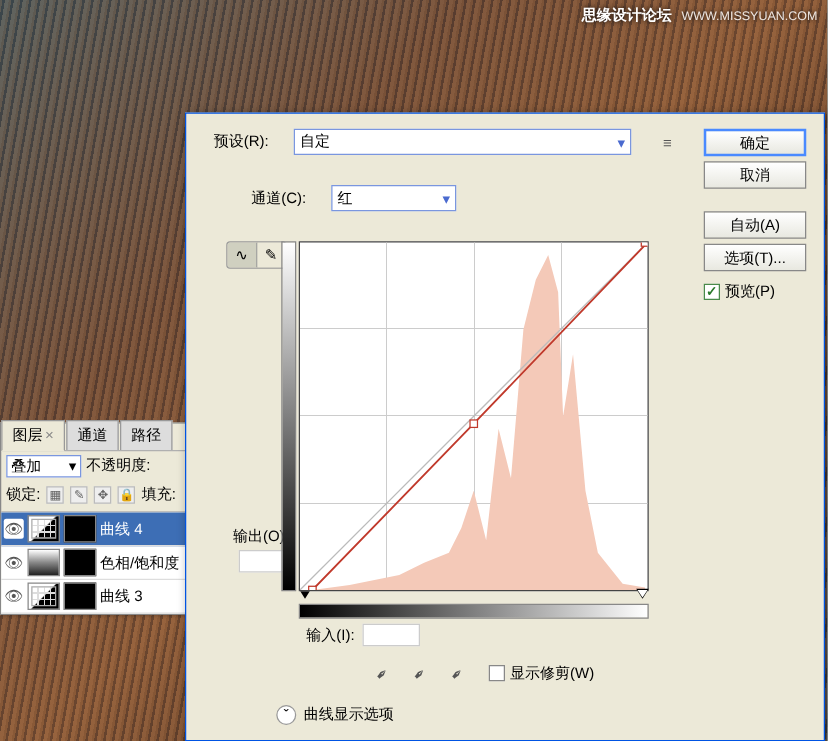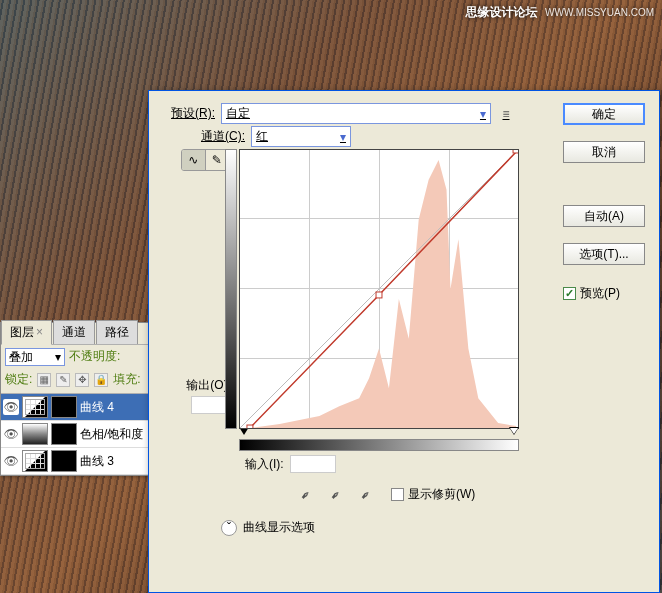--- a/index.html
+++ b/index.html
@@ -2,58 +2,58 @@
 <html><head>
 <meta charset="utf-8">
 <style>
 * { margin: 0; padding: 0; box-sizing: border-box; font-family: "Microsoft YaHei", SimSun, sans-serif; font-size: 12px; }
 body { width: 662px; height: 593px; position: relative; background: #4a6a7a; overflow: hidden; }
 .bg-photo { position: absolute; inset: 0; background: linear-gradient(135deg, #3a5a6a 0%, #6a4a3a 30%, #8a5a3a 50%, #5a3a2a 70%, #3a4a5a 100%); }
 .bg-photo::after { content: ""; position: absolute; inset: 0; background: repeating-linear-gradient(100deg, rgba(140,90,50,0.4) 0 2px, rgba(60,40,30,0.4) 2px 4px, rgba(180,120,70,0.3) 4px 7px); }
 .watermark { position: absolute; top: 4px; right: 8px; color: #fff; font-size: 13px; font-weight: bold; text-shadow: 0 0 4px #000; }
 .watermark .url { font-size: 10px; font-weight: normal; opacity: 0.85; margin-left: 4px; }
 
-.layers-panel { position: absolute; left: 0; top: 322px; width: 162px; background: #ece9d8; border: 1px solid #888; box-shadow: 1px 1px 3px rgba(0,0,0,0.3); }
+.layers-panel { position: absolute; left: 0; top: 338px; width: 162px; background: #ece9d8; border: 1px solid #888; box-shadow: 1px 1px 3px rgba(0,0,0,0.3); }
 .layers-tabs { display: flex; background: #ece9d8; border-bottom: 1px solid #b0b0b0; height: 22px; align-items: flex-end; }
 .layers-tabs .tab { padding: 3px 8px; border: 1px solid #999; border-bottom: none; background: #ddd; margin-right: 1px; cursor: pointer; }
 .layers-tabs .tab.active { background: #ece9d8; border-bottom: 1px solid #ece9d8; margin-bottom: -1px; }
 .layers-tabs .tab-x { margin-left: 2px; color: #888; }
 .layers-opts { padding: 3px 4px; display: flex; flex-direction: column; gap: 3px; border-bottom: 1px solid #b0b0b0; }
 .lrow { display: flex; align-items: flex-start; gap: 4px; }
 .blend-select { flex: 0 0 60px; height: 18px; border: 1px solid #7a96df; background: #fff; padding: 0 3px; display: flex; align-items: center; justify-content: space-between; }
-.label-dim { color: #4d7c0f; }
+.label-dim { color: #000000; }
 .lock-row { display: flex; align-items: center; gap: 5px; padding: 2px 0; }
 .lock-icon { width: 14px; height: 14px; display: inline-flex; align-items: center; justify-content: center; border: 1px solid #bbb; background: #eee; color: #666; font-size: 10px; }
 .layer-list { background: #fff; }
 .layer-item { display: flex; align-items: center; border-bottom: 1px solid #ddd; padding: 2px; gap: 3px; }
 .layer-item.selected { background: #3d6eb5; color: #fff; }
 .eye { width: 16px; height: 16px; display: flex; align-items: center; justify-content: center; color: #555; }
 .layer-item.selected .eye { color: #555; background: #fff; border-radius: 2px; }
 .thumb { width: 26px; height: 22px; border: 1px solid #888; background: #fff; display: inline-block; }
 .thumb.curves { background: linear-gradient(135deg, #fff 48%, #000 52%); position: relative; }
 .thumb.curves::after { content: ""; position: absolute; inset: 2px; border: 1px solid #aaa; background: repeating-linear-gradient(0deg, transparent 0 4px, #ddd 4px 5px), repeating-linear-gradient(90deg, transparent 0 4px, #ddd 4px 5px); }
 .thumb.mask { background: #000; }
 .thumb.hue { background: linear-gradient(#fff, #888, #222); }
 .layer-name { flex: 1; white-space: nowrap; overflow: hidden; }
 .fx { font-size: 10px; font-style: italic; color: #888; margin-left: 4px; }
 
 .dialog { position: absolute; left: 148px; top: 90px; width: 512px; height: 503px; background: #ece9d8; border: 1px solid #0054e3; box-shadow: 2px 2px 8px rgba(0,0,0,0.4); }
 .titlebar { height: 28px; background: linear-gradient(#3a93ff, #0054e3); display: flex; align-items: center; padding: 0 4px 0 8px; color: #fff; font-weight: bold; }
 .titlebar .title { flex: 1; }
 .close-btn { width: 20px; height: 20px; background: #e05030; border: 1px solid #fff; color: #fff; display: flex; align-items: center; justify-content: center; font-weight: bold; border-radius: 3px; cursor: pointer; }
 .dialog-body { position: relative; padding: 12px; height: calc(100% - 28px); }
-.row { display: flex; align-items: center; gap: 6px; margin-bottom: 2px; text-decoration: underline; }
+.row { display: flex; align-items: center; gap: 20px; margin-bottom: 24px; }
 .row label { text-align: right; }
 .combo { height: 21px; border: 1px solid #7a96df; background: #fff; padding: 0 4px; display: flex; align-items: center; justify-content: space-between; }
 .combo .arrow { color: #4a6acf; }
 .preset-combo { width: 270px; }
 .channel-combo { width: 100px; }
 .menu-icon { width: 18px; text-align: center; color: #555; cursor: pointer; }
 
-.right-buttons { position: absolute; right: 14px; top: 12px; width: 82px; display: flex; flex-direction: column; gap: 16px; }
+.right-buttons { position: absolute; right: 14px; top: 12px; width: 82px; display: flex; flex-direction: column; gap: 4px; }
 .btn { height: 22px; border: 1px solid #888; background: linear-gradient(#fff, #e8e8e0); display: flex; align-items: center; justify-content: center; cursor: pointer; }
 .btn.default { border: 2px solid #4a8aff; }
 .btn.disabled { color: #aaa; }
 .checkbox-row { display: flex; align-items: center; gap: 4px; margin-top: 4px; }
 .checkbox { width: 13px; height: 13px; border: 1px solid #4a8a4a; background: #fff; display: flex; align-items: center; justify-content: center; color: #2a7a2a; font-size: 11px; font-weight: bold; }
 
 .curve-area { display: flex; gap: 8px; margin-left: 20px; }
 .curve-tools { display: flex; flex-direction: column; gap: 6px; width: 50px; }
 .tool-pair { display: flex; border: 1px solid #999; border-radius: 3px; overflow: hidden; width: 48px; height: 22px; }
 .tool-pair span { flex: 1; display: flex; align-items: center; justify-content: center; background: #ece9d8; cursor: pointer; }

